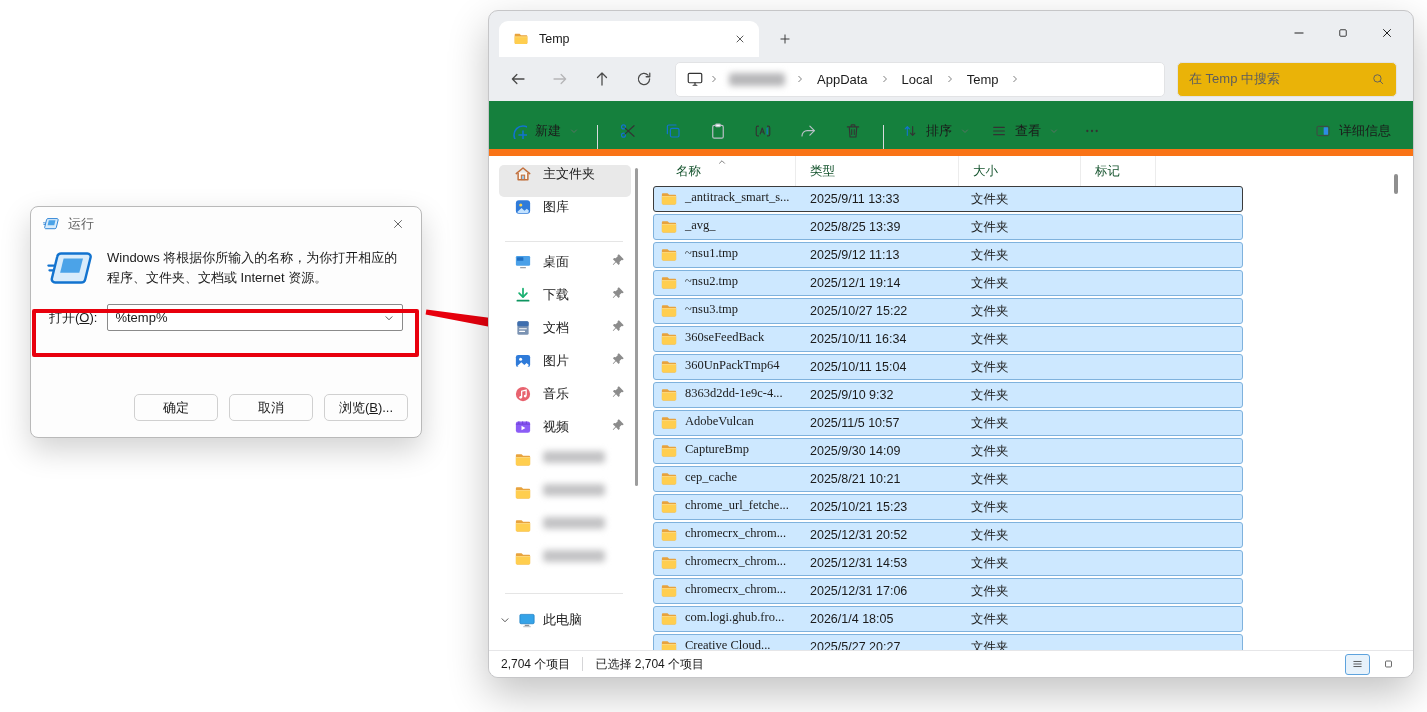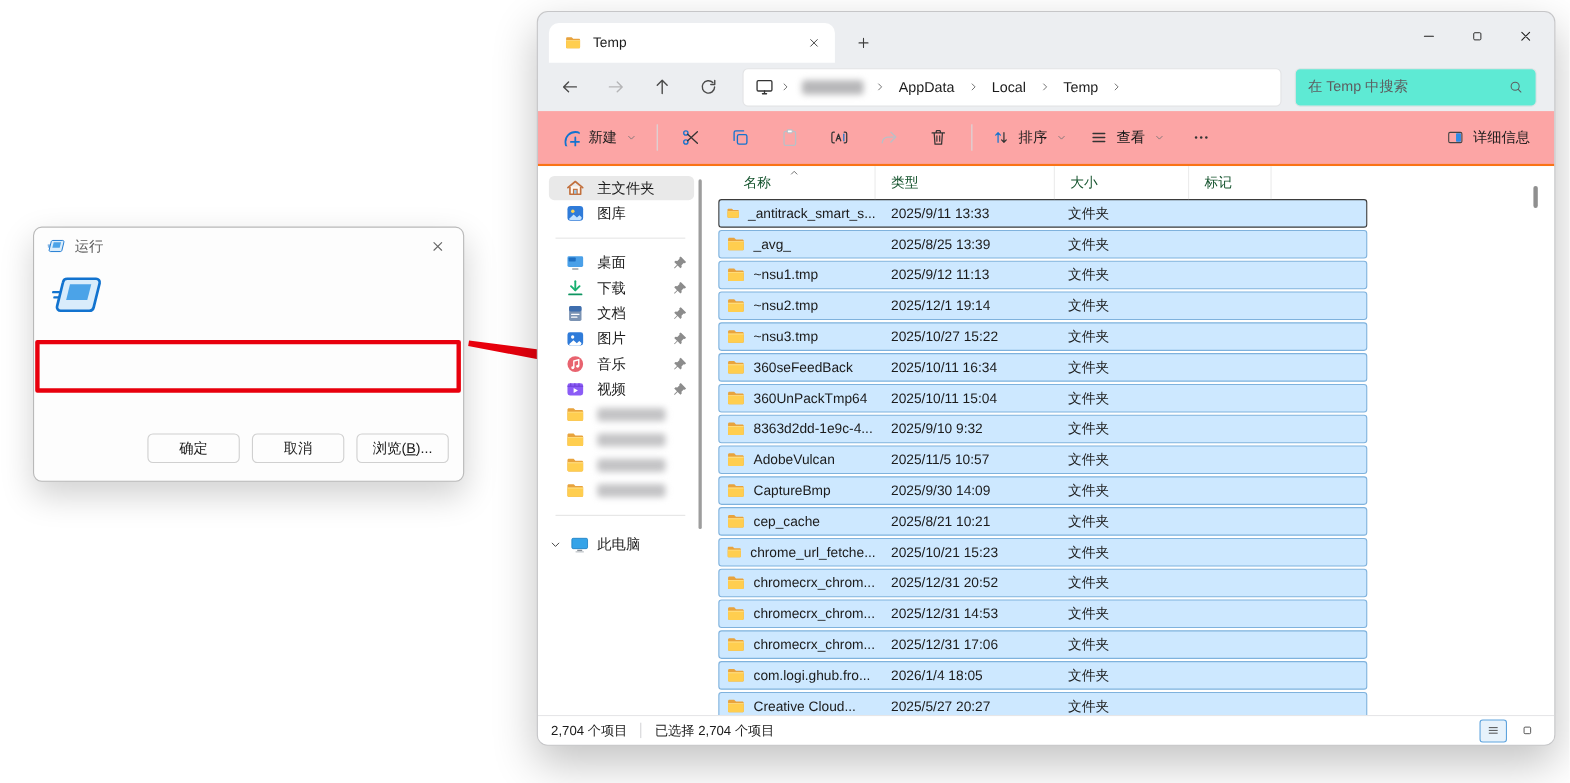--- a/index.html
+++ b/index.html
@@ -44,52 +44,52 @@
   .wincontrols button{width:44px;height:36px;background:none;border:none;color:#1f1f1f;display:flex;align-items:center;justify-content:center;cursor:pointer;}
 
   .addressbar{height:44px;flex:none;display:flex;align-items:center;padding:0 16px 0 8px;}
   .nav-btn{width:42px;height:34px;background:none;border:none;display:flex;align-items:center;justify-content:center;color:#4a4a4a;cursor:pointer;}
   .nav-btn.disabled{color:#b5b5b7;}
   .breadcrumb{flex:1;height:33px;margin-left:10px;background:#fff;border:1px solid #e2e3e5;border-radius:5px;
               display:flex;align-items:center;padding:0 10px;gap:3px;font-size:13px;}
   .crumb{padding:2px 7px;border-radius:3px;white-space:nowrap;cursor:pointer;}
   .chev-sep{color:#555;display:flex;align-items:center;padding:0 2px;}
   .blur-user{width:56px;height:13px;background:#b7b7b9;border-radius:3px;filter:blur(3px);margin:0 5px;}
-  .searchbox{width:196px;height:33px;margin-left:12px;background:#5eead4;border:1px solid #e2e3e5;border-radius:5px;
+  .searchbox{width:196px;height:33px;margin-left:12px;background:#eab308;border:1px solid #e2e3e5;border-radius:5px;
              display:flex;align-items:center;justify-content:space-between;padding:0 11px;font-size:13px;color:#5d5d5f;cursor:text;}
   .searchbox .sic{color:#5d5d5f}
 
-  .toolbar{height:48px;flex:none;background:#fca5a5;border-bottom:2px solid #f97316;display:flex;align-items:center;padding:0 12px;gap:1px;}
+  .toolbar{height:48px;flex:none;background:#15803d;border-bottom:7px solid #f97316;display:flex;align-items:flex-end;padding:0 12px;gap:1px;}
   .tb-btn{display:flex;align-items:center;gap:8px;height:36px;padding:0 10px;border:none;background:none;border-radius:5px;font-size:13px;color:#1b1b1b;cursor:pointer;}
   .tb-ico{width:44px;height:36px;display:flex;align-items:center;justify-content:center;background:none;border:none;border-radius:5px;cursor:pointer;}
   .tb-sep{width:1px;height:24px;background:#d8dadd;margin:0 7px;flex:none;}
   .tb-right{margin-left:auto;}
   .chev-s{color:#6e6e70}
 
   .content{flex:1;min-height:0;display:flex;background:#fff;position:relative;}
   .sidebar{width:150px;flex:none;padding-top:8px;position:relative;}
-  .sb-item{display:flex;align-items:center;gap:11px;height:22px;margin:1px 8px 1px 10px;padding:0 6px 0 15px;border-radius:5px;font-size:13px;cursor:pointer;}
+  .sb-item{display:flex;align-items:flex-start;gap:11px;height:32px;margin:1px 8px 1px 10px;padding:0 6px 0 15px;border-radius:5px;font-size:13px;cursor:pointer;}
   .sb-item.selected{background:#e9e9e9;}
   .sb-item .pin{margin-left:auto;color:#8c8c8c;flex:none;}
   .sb-divider{height:1px;background:#e5e5e5;margin:11px 16px;}
   .sb-blur{width:62px;height:12px;background:#c3c3c5;border-radius:3px;filter:blur(3px);}
   .sb-pc{display:flex;align-items:center;gap:7px;height:30px;margin:1px 8px 1px 4px;padding:0 6px;border-radius:5px;font-size:13px;cursor:pointer;}
   .sb-pc .chev{color:#444;flex:none}
   .sb-scrollbar{position:absolute;right:1px;top:12px;width:3px;height:318px;background:#9d9d9d;border-radius:2px;cursor:pointer;}
 
   .filepane{flex:1;min-width:0;padding-left:14px;overflow:hidden;position:relative;}
   .list-header{display:grid;grid-template-columns:143px 163px 122px 75px 87px;height:30px;align-items:stretch;
                color:#14532d;font-size:12.5px;width:590px;}
   .hcell{display:flex;align-items:center;padding-left:14px;border-right:1px solid #ececec;position:relative;cursor:pointer;}
   .hcell.name{padding-left:23px;}
   .sort-caret{position:absolute;top:1px;left:64px;color:#555;}
   .frow{height:26px;margin-bottom:2px;width:590px;box-sizing:border-box;background:#cde8ff;border:1px solid #7fb2dd;
         border-radius:3px;display:grid;grid-template-columns:142px 163px 122px 75px 86px;align-items:center;font-size:12.5px;cursor:pointer;}
   .frow.focused{border-color:#3b3b3b;}
-  .ncell{display:flex;align-items:center;gap:7px;padding-left:6px;overflow:hidden;white-space:nowrap;}
+  .ncell{display:flex;gap:7px;padding-left:6px;overflow:hidden;white-space:nowrap;font-family:Liberation Serif, serif;}
   .dcell{padding-left:14px;white-space:nowrap;}
   .tcell{padding-left:12px;white-space:nowrap;}
   .pane-scrollbar{position:absolute;right:15px;top:18px;width:4px;height:20px;background:#8f8f8f;border-radius:2px;cursor:pointer;}
 
   .statusbar{height:26px;flex:none;background:#fff;border-top:1px solid #e6e6e8;display:flex;align-items:center;padding:0 12px;font-size:12px;gap:12px;}
   .st-div{width:1px;height:14px;background:#d5d5d7;}
   .view-toggles{margin-left:auto;display:flex;gap:6px;}
   .view-toggles button{width:25px;height:21px;display:flex;align-items:center;justify-content:center;background:none;border:1px solid transparent;border-radius:3px;color:#3e3e3e;cursor:pointer;}
   .view-toggles button.active{background:#e7f2fb;border-color:#5ea3dd;}
 </style>
@@ -256,20 +256,30 @@
       <button class="rd-close">
           <svg class="ic14">
             <use href="#sym-x"></use>
           </svg>
         </button>
     </div>
     <div class="rd-body">
       <svg class="run-big">
           <use href="#sym-run"></use>
         </svg>
+      <p>Windows 将根据你所输入的名称，为你打开相应的程序、文件夹、文档或 Internet 资源。</p>
+    </div>
+    <div class="rd-open-row">
+      <label>打开(<u>O</u>):</label>
+      <div class="combo">
+        <span>%temp%</span>
+        <svg class="ic12 chev">
+            <use href="#sym-chevdown"></use>
+          </svg>
+      </div>
     </div>
     <div class="red-box"></div>
     <div class="rd-buttons">
       <button>确定</button>
       <button>取消</button>
       <button>浏览(<u>B</u>)...</button>
     </div>
   </div>
 
   <svg class="annot-arrow" viewBox="0 0 245 62">

